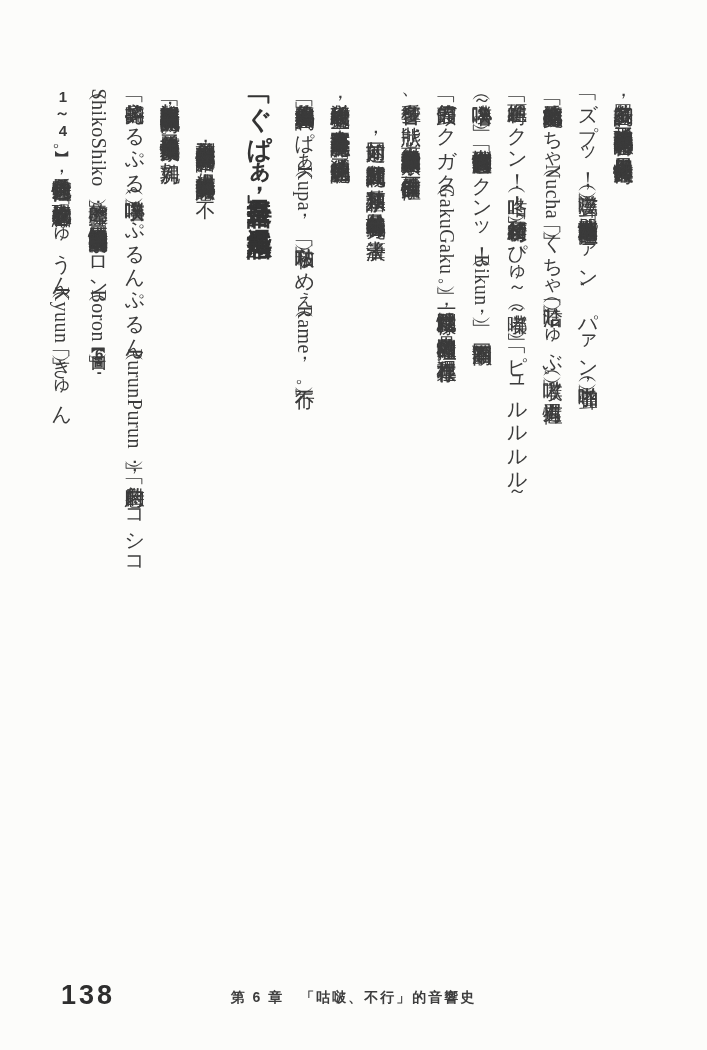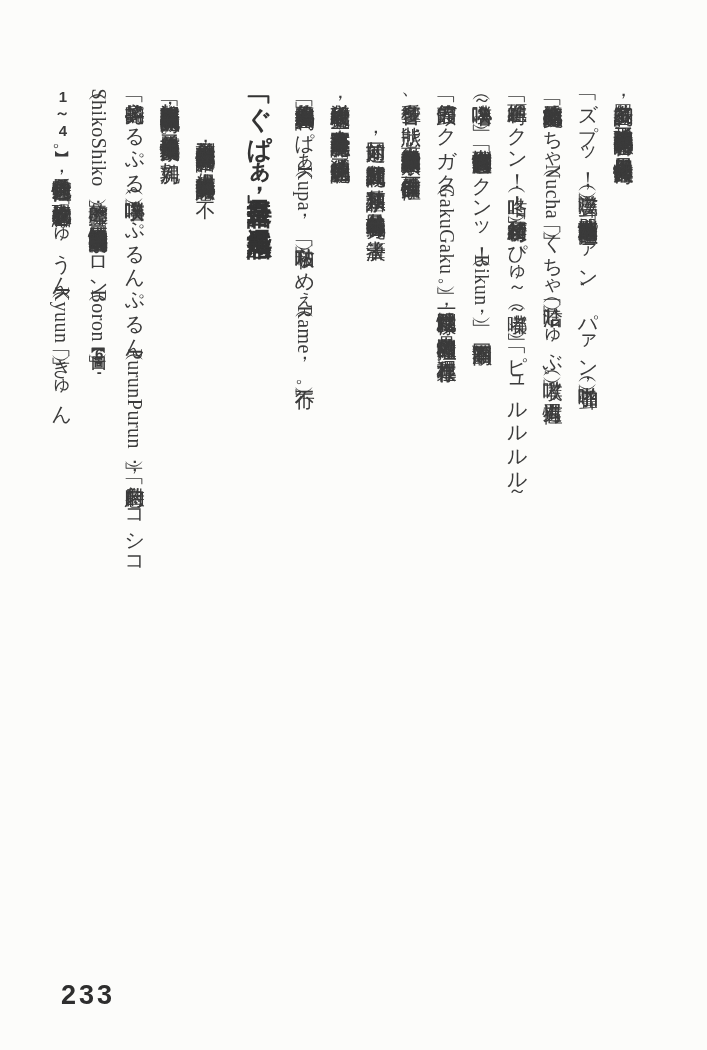--- a/index.html
+++ b/index.html
@@ -93,15 +93,16 @@
     <div class="line">搖晃時的「ぷるぷる（噗嚕噗嚕）」、「ぷるんぷるん（PurunPurun）」；自慰時的「シコシコ</div>
     <div class="line">
       <span>（ShikoShiko）」的摩擦聲；男性的巨根還沒勃起時從衣褲間彈出的「ボロン（Boron）」</span><span class="figref">【圖6-</span>
     </div>
     <div class="line">
       <span class="figref">1～4】</span><span>。插入時子宮包住男性性器，表現欣喜感的收縮音「きゅうん（Kyuun）」「きゅん</span>
     </div>
 
   </div>
 
-  <div class="footer-pagenum">233</div>
+  <div class="footer-pagenum">138</div>
+  <div class="footer-chapter">第 6 章　「咕啵、不行」的音響史</div>
 
 </div>
 
 </body></html>

